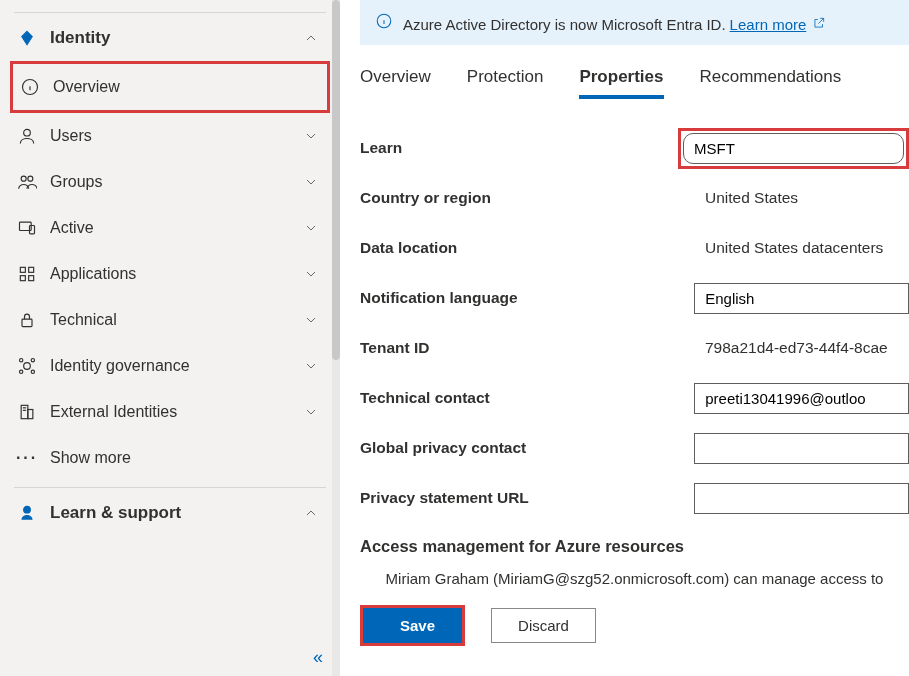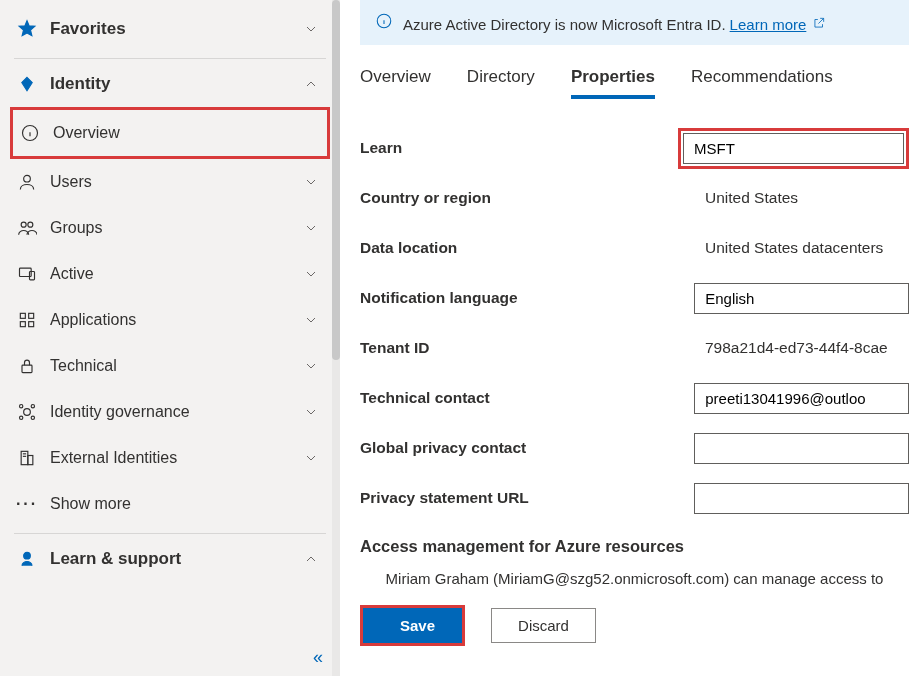--- a/index.html
+++ b/index.html
@@ -50,35 +50,20 @@
 
   svg { stroke: currentColor; fill:none; stroke-width:1.4; }
 </style>
 </head>
 <body>
 
 <div class="sidebar">
   <div class="sidebar-scroll"></div>
   <div class="sidebar-thumb"></div>
 
-  <div class="sb-group">
-    <div class="sb-header">
-      <span class="sb-icon" style="color:#0067b8;">
-        <svg viewBox="0 0 24 24" width="20" height="20">
-            <path fill="#0067b8" stroke="#0067b8" d="M12 2l2.6 6.3 6.8.5-5.2 4.5 1.6 6.7L12 16.8 6.2 20l1.6-6.7L2.6 8.8l6.8-.5z"></path>
-          </svg>
-      </span>
-      <span class="label">Favorites</span>
-      <span class="chev">
-        <svg viewBox="0 0 24 24" width="16" height="16">
-            <path d="M6 9l6 6 6-6"></path>
-          </svg>
-      </span>
-    </div>
-  </div>
 
   <div class="sb-sep"></div>
 
   <div class="sb-group">
     <div class="sb-header">
       <span class="sb-icon" style="color:#0067b8;">
         <svg viewBox="0 0 24 24" width="18" height="18">
             <path fill="#0067b8" stroke="#0067b8" d="M12 3l7 7-7 11-7-11z"></path>
           </svg>
       </span>
@@ -259,31 +244,31 @@
       <svg viewBox="0 0 24 24" width="14" height="14">
           <path d="M14 4h6v6"></path>
           <path d="M20 4l-9 9"></path>
           <path d="M18 14v5H5V6h5"></path>
         </svg>
     </span>
   </div>
 
   <div class="tabs">
     <div class="tab">Overview</div>
-    <div class="tab">Directory</div>
+    <div class="tab">Protection</div>
     <div class="tab active">Properties</div>
     <div class="tab">Recommendations</div>
   </div>
 
   <div class="form">
 
     <div class="row">
       <div class="field-label">Learn</div>
       <div class="name-box">
-        <input class="input" style="min-width: 150px;" value="MSFT">
+        <input class="input" style="min-width: 150px; border-radius: 10px;" value="MSFT">
       </div>
     </div>
 
     <div class="row">
       <div class="field-label">Country or region</div>
       <div class="value">United States</div>
     </div>
 
     <div class="row">
       <div class="field-label">Data location</div>

